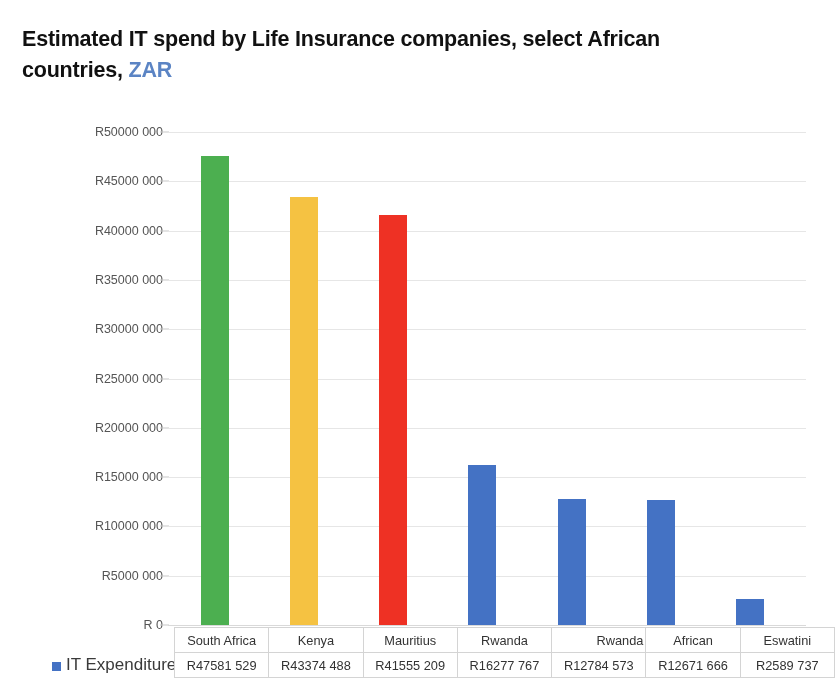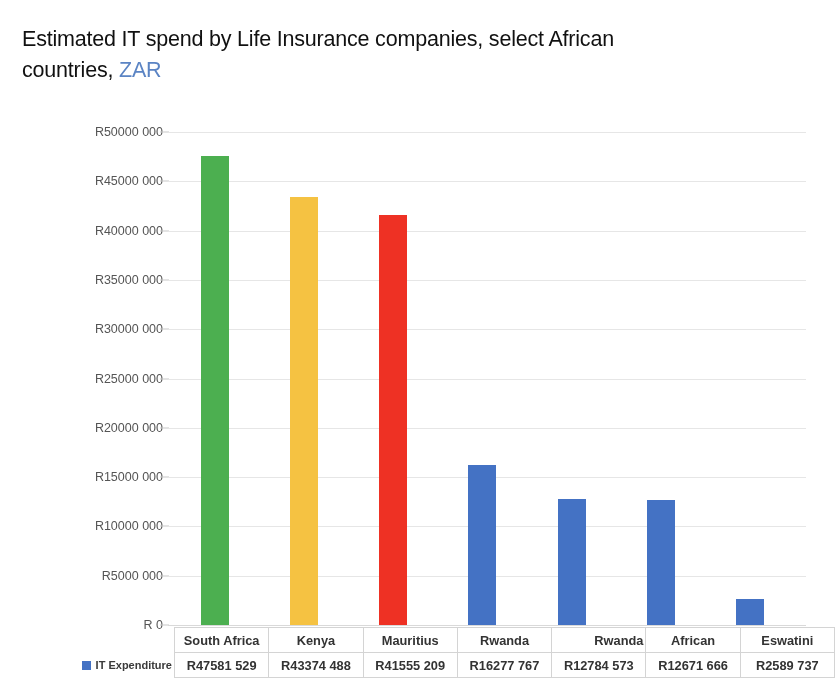--- a/index.html
+++ b/index.html
@@ -16,21 +16,21 @@
     -webkit-font-smoothing: antialiased;
   }
 
   
   #chart-title {
     position: absolute;
     left: 22px;
     top: 24px;
     width: 790px;
     font-size: 21.5px;
-    font-weight: normal;
+    font-weight: bold;
     color: #111111;
     line-height: 1.42;
     letter-spacing: -0.2px;
   }
   #chart-title .accent { color: #5B84C4; }
 
   
   #plot-wrap {
     position: absolute;
     left: 0;
@@ -96,37 +96,37 @@
   }
 
   
   #data-table {
     position: absolute;
     left: 46px;
     top: 627px;
     width: 749px;
     border-collapse: collapse;
     font-size: 12.8px;
-    font-weight: bold;
+    font-weight: normal;
     color: #333333;
     table-layout: fixed;
   }
   #data-table td {
     border: 1px solid #D4D4D4;
     height: 24px;
     text-align: center;
     padding: 0 2px;
     white-space: nowrap;
     overflow: hidden;
   }
   #data-table td.legend-cell {
     border: none;
-    text-align: right;
+    text-align: center;
     padding-left: 6px;
-    font-size: 11px;
+    font-size: 17px;
     color: #3a3a3a;
   }
   #data-table td.legend-blank {
     border: none;
   }
   .legend-swatch {
     display: inline-block;
     width: 9px;
     height: 9px;
     background: #4472C4;

